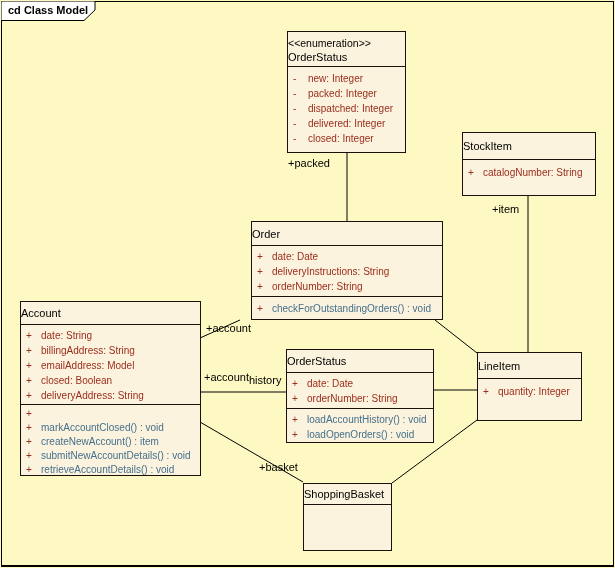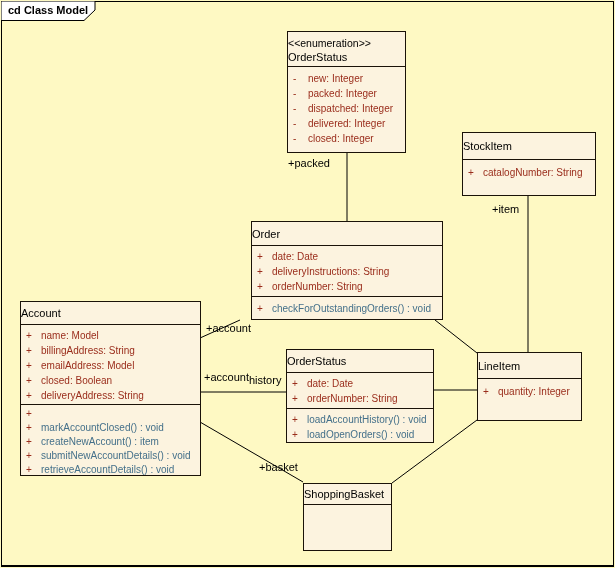--- a/index.html
+++ b/index.html
@@ -121,21 +121,21 @@
     </div>
   </div>
 
   <div class="uml-class" style="left:20px;top:301px;width:181px;height:175px">
     <div class="cls-title" style="height:22px">
       <span>Account</span>
     </div>
     <div class="compartment" style="height:80px;padding-top:3px">
       <div class="member">
           <span class="vis">+</span>
-          <span class="attr-c">name: Model</span>
+          <span class="attr-c">date: String</span>
         </div>
       <div class="member">
           <span class="vis">+</span>
           <span class="attr-c">billingAddress: String</span>
         </div>
       <div class="member">
           <span class="vis">+</span>
           <span class="attr-c">emailAddress: Model</span>
         </div>
       <div class="member">

